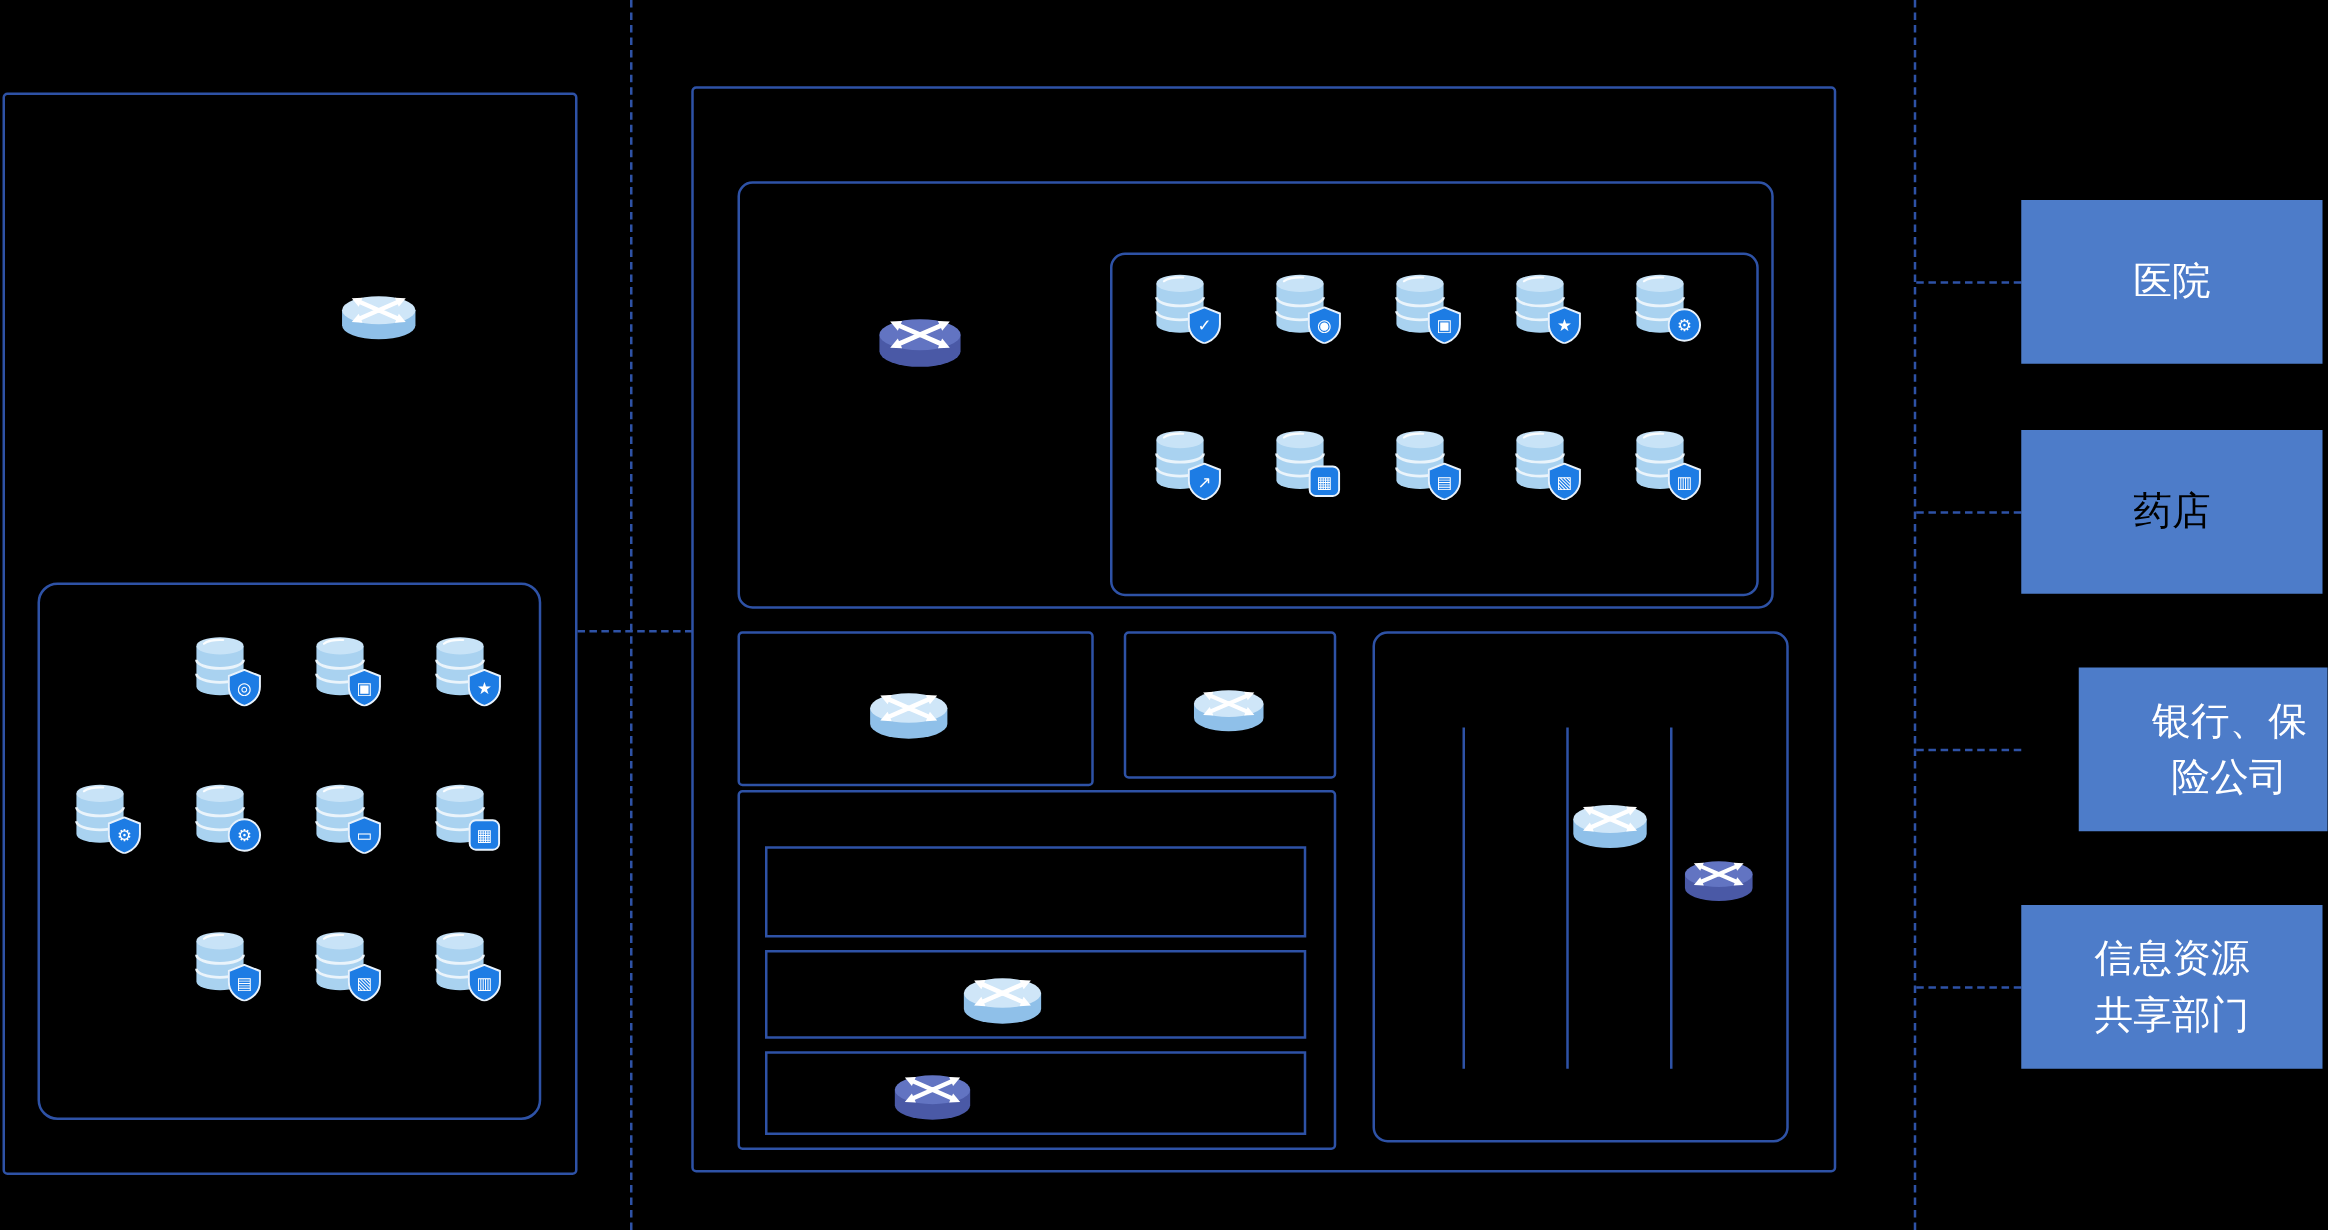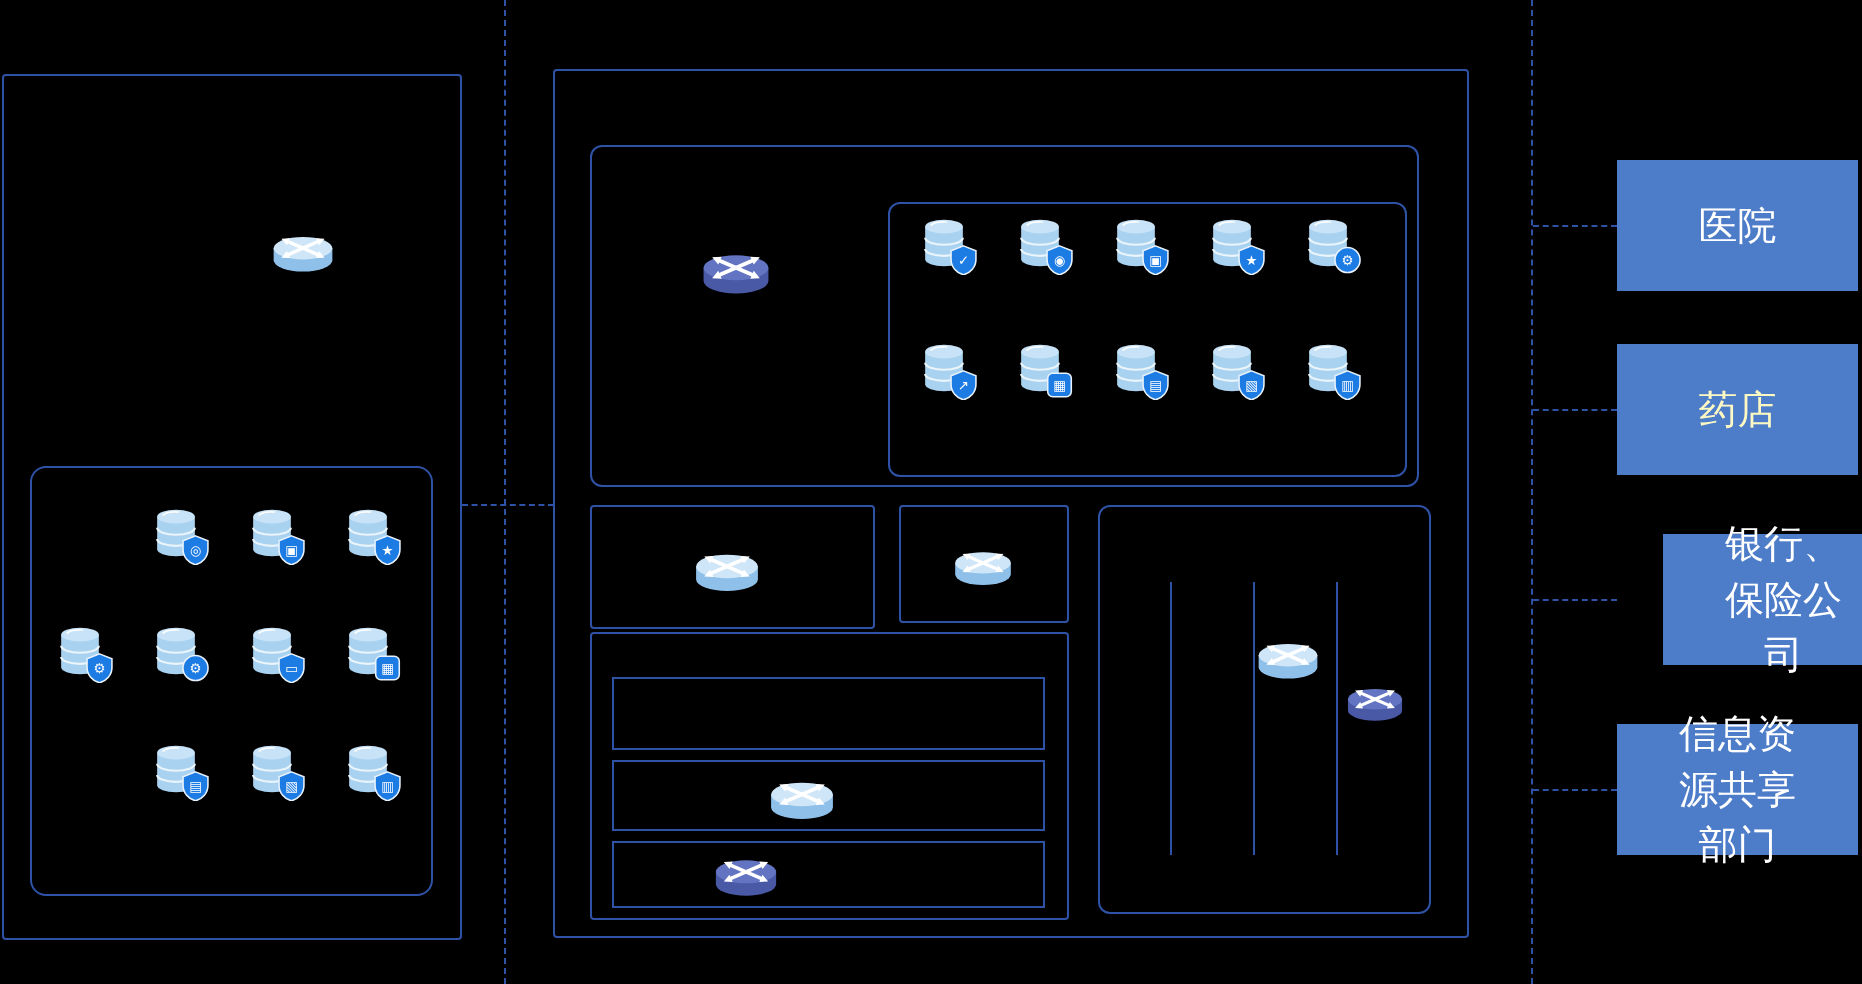--- a/index.html
+++ b/index.html
@@ -20,21 +20,21 @@
   .grid-left{grid-template-columns:repeat(4,96px);grid-template-rows:repeat(3,118px);}
   .grid-mid{grid-template-columns:repeat(5,96px);grid-template-rows:repeat(2,100px);row-gap:25px;}
   .cell{display:flex;align-items:center;justify-content:center;position:relative;}
   .db{position:relative;width:48px;height:56px;}
   .db svg.cyl{width:48px;height:56px;display:block;}
   .db svg.badge{position:absolute;width:27px;height:30px;right:-9px;bottom:-4px;}
   .label-box{
     position:absolute;left:1617px;width:241px;height:131px;
     background:var(--labelbg);color:#fff;
     display:flex;align-items:center;justify-content:center;text-align:center;
-    font-size:39px;line-height:1.42;padding:0 46px;box-sizing:border-box;
+    font-size:31px;line-height:1.42;padding:0 46px;box-sizing:border-box;
   }
 </style>
 </head>
 <body style="--line: #2e52a6; --labelbg: #4d7cc9;">
 
 <div class="vdash" style="left:504px;"></div>
 <div class="vdash" style="left:1531px;"></div>
 
 <div class="hdash" style="left:462px;top:504px;width:92px;"></div>
 
@@ -511,21 +511,21 @@
   </div>
 
 <div class="hdash" style="left:1533px;top:225px;width:84px;"></div>
 <div class="hdash" style="left:1533px;top:409px;width:84px;"></div>
 <div class="hdash" style="left:1533px;top:599px;width:84px;"></div>
 <div class="hdash" style="left:1533px;top:789px;width:84px;"></div>
 
 <div class="label-box" style="top: 160px; color: rgb(255, 255, 255);">
   <span>医院</span>
 </div>
-<div class="label-box" style="top: 344px; color: #fef9c3;">
+<div class="label-box" style="top: 344px; color: #000000;">
   <span>药店</span>
 </div>
 <div class="label-box" style="top: 534px; color: rgb(255, 255, 255); margin-left: 46px;">
   <span>银行、保险公司</span>
 </div>
 <div class="label-box" style="top: 724px; color: rgb(255, 255, 255); justify-content: flex-end;">
   <span>信息资源共享部门</span>
 </div>
 
 </body></html>

